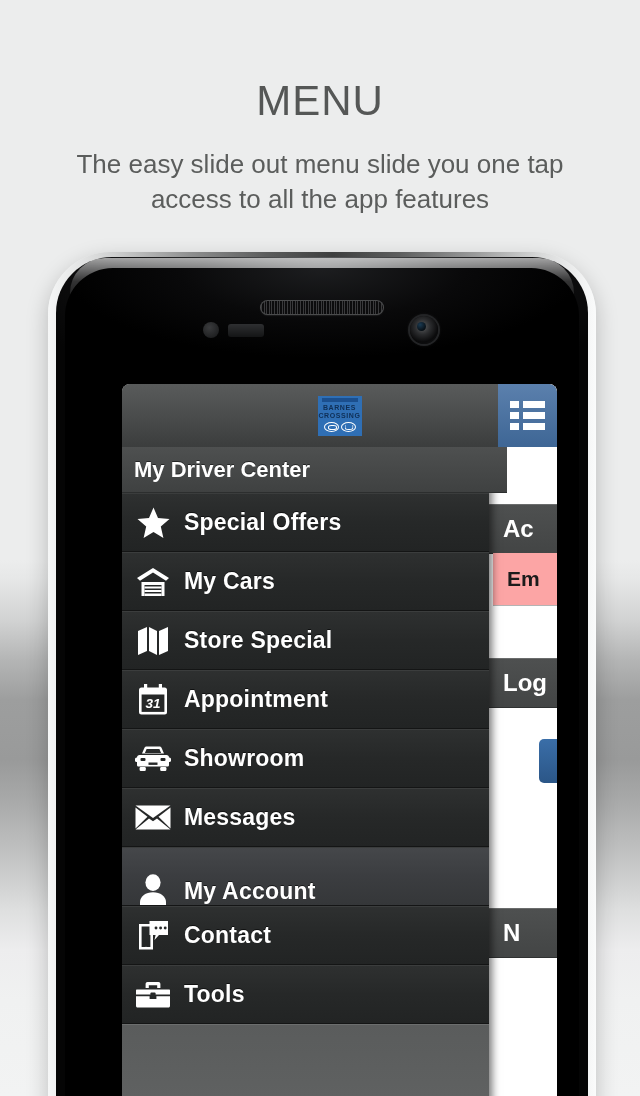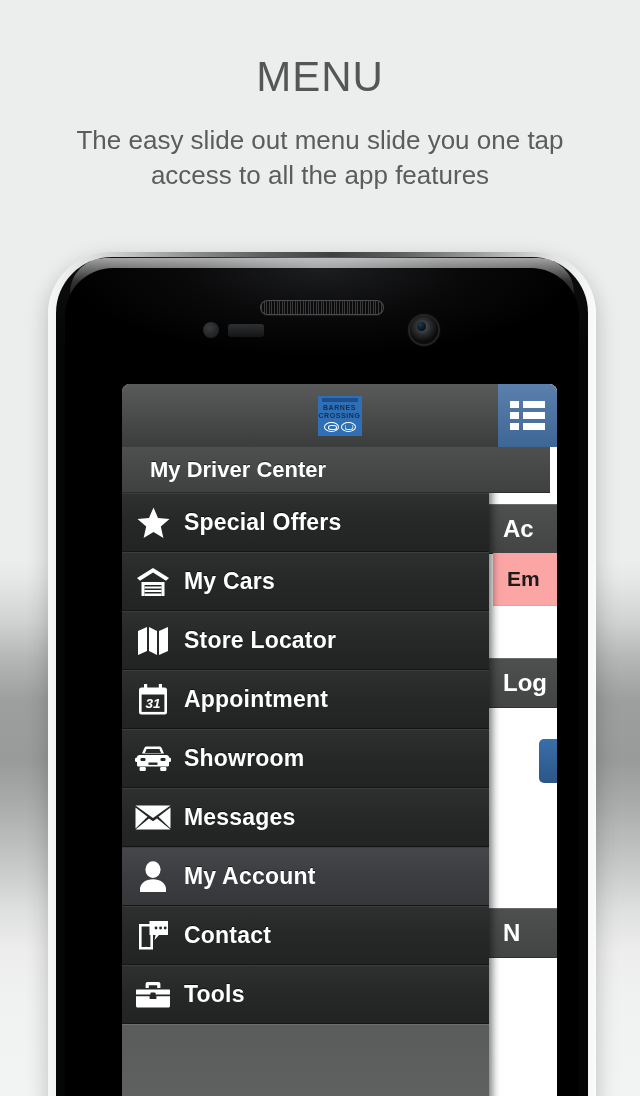--- a/index.html
+++ b/index.html
@@ -34,21 +34,21 @@
         #f2f3f3 1096px);
     overflow: hidden;
   }
 
   
   #header-block {
     position: absolute;
     left: 0; top: 0;
     width: 640px;
     text-align: center;
-    padding-top: 56px;
+    padding-top: 80px;
   }
   #page-title {
     font-size: 42px;
     font-weight: 400;
     letter-spacing: 1px;
     color: #555756;
     line-height: 1.0;
   }
   #page-subtitle {
     margin-top: 25px;
@@ -284,23 +284,23 @@
   }
   #list-icon { display:flex; flex-direction:column; gap:4px; }
   .li-row { display:flex; gap:4px; align-items:center; }
   .li-sq { width: 9px; height: 7px; background:#fff; }
   .li-bar{ width: 22px; height: 7px; background:#fff; }
 
   
   #drawer-title {
     position: absolute;
     left: 0; top: 63px;
-    width: 428px; height: 46px;
+    width: 385px; height: 46px;
     line-height: 46px;
-    padding-left: 28px;
+    padding-left: 12px;
     color: #ffffff;
     font-size: 22px;
     font-weight: 700;
     background: linear-gradient(to bottom,#4e5050,#3f4141);
     border-bottom: 1px solid #2c2e2e;
     text-shadow: 0 -1px 0 rgba(0,0,0,0.5);
   }
 
   
   #menu-list {
@@ -312,20 +312,21 @@
     position: relative;
     height: 59px;
     display: flex;
     align-items: center;
     background: linear-gradient(to bottom,#2e3030 0%,#262828 50%,#222424 100%);
     border-bottom: 1px solid #141515;
     border-top: 1px solid #3b3d3d;
   }
   .menu-item.selected {
     background: linear-gradient(to bottom,#45474a 0%,#3b3d40 50%,#353739 100%);
+    align-items: flex-end;
   }
   .menu-icon {
     width: 62px;
     display: flex;
     align-items: center;
     justify-content: center;
     flex: 0 0 62px;
     font-style: italic;
   }
   .menu-icon svg { display:block; }
@@ -406,21 +407,21 @@
             </div>
 
             <div class="menu-item">
               <span class="menu-icon">
                 <svg width="32" height="30" viewBox="0 0 32 30" fill="#fff">
                   <path d="M1 5 L10 1 V25 L1 29 Z"></path>
                   <path d="M12 1 L20 5 V29 L12 25 Z"></path>
                   <path d="M22 5 L31 1 V25 L22 29 Z"></path>
                 </svg>
               </span>
-              <span class="menu-label">Store Locator</span>
+              <span class="menu-label">Store Special</span>
             </div>
 
             <div class="menu-item">
               <span class="menu-icon">
                 <svg width="30" height="31" viewBox="0 0 30 31">
                   <rect x="6" y="0" width="3.2" height="6" fill="#fff"></rect>
                   <rect x="20.8" y="0" width="3.2" height="6" fill="#fff"></rect>
                   <rect x="1" y="3.5" width="28" height="27" rx="2.5" fill="#fff"></rect>
                   <rect x="3.6" y="10.5" width="22.8" height="17.4" fill="#262828"></rect>
                   <text x="15" y="24.4" font-family="Liberation Sans, sans-serif" font-size="13.5" font-weight="700" fill="#fff" text-anchor="middle">31</text>

